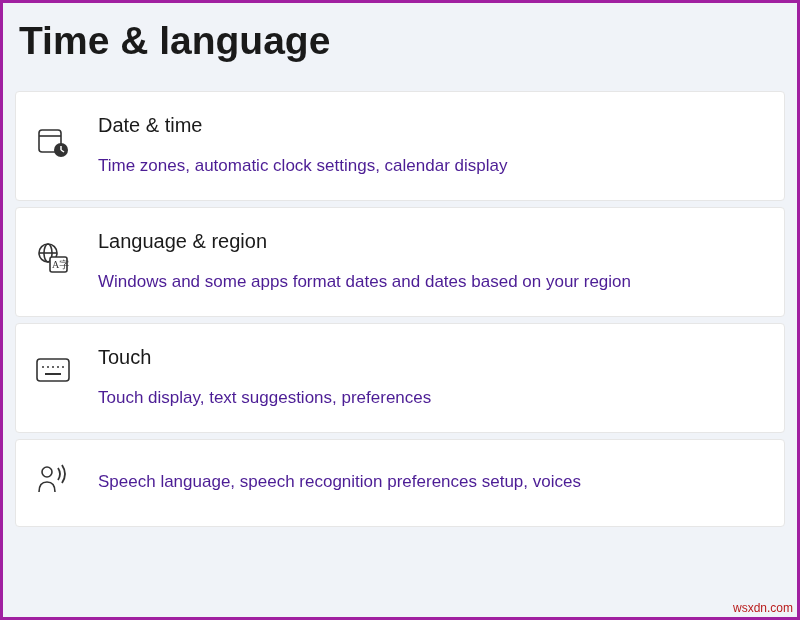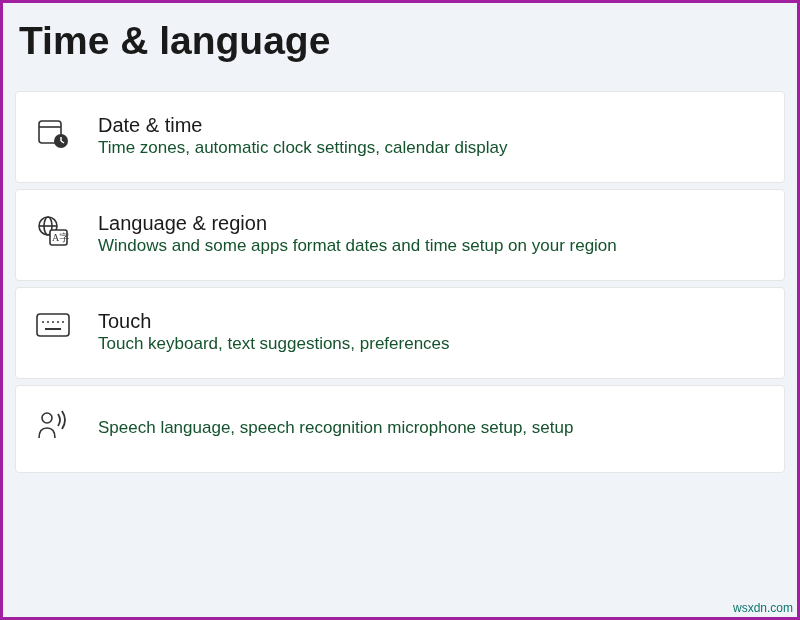--- a/index.html
+++ b/index.html
@@ -39,39 +39,39 @@
       height: 42px;
       display: flex;
       justify-content: center;
       flex-shrink: 0;
       color: #333;
     }
     .item-text {
       margin-left: 24px;
       display: flex;
       flex-direction: column;
-      gap: 0;
+      gap: 18px;
     }
     .item-title {
       font-size: 20px;
       font-weight: 400;
       color: #1a1a1a;
     }
     .item-desc {
       font-size: 17px;
       font-weight: 400;
-      color: #14532d;
+      color: #4c1d95;
       line-height: 1.35;
     }
     .watermark {
       position: absolute;
       bottom: 2px;
       right: 4px;
       font-size: 12px;
-      color: #0f766e;
+      color: #b91c1c;
     }
     svg { display: block; }
   </style>
 </head>
 <body>
 
 <h1 class="page-title">Time &amp; language</h1>
 
 <div class="settings-list">
 
@@ -96,51 +96,51 @@
       <svg width="34" height="34" viewBox="0 0 34 34" fill="none" stroke="#333" stroke-width="1.6">
         <circle cx="12" cy="12" r="9"></circle>
         <ellipse cx="12" cy="12" rx="4" ry="9"></ellipse>
         <line x1="3" y1="12" x2="21" y2="12"></line>
         <rect x="14" y="16" width="17" height="15" rx="2" fill="#fff"></rect>
         <text x="16" y="27" font-family="Segoe UI" font-size="10" fill="#333" stroke="none">A字</text>
       </svg>
     </div>
     <div class="item-text">
       <div class="item-title">Language &amp; region</div>
-      <div class="item-desc">Windows and some apps format dates and time setup on your region</div>
+      <div class="item-desc">Windows and some apps format dates and dates based on your region</div>
     </div>
   </div>
 
   <div class="settings-item">
     <div class="item-icon">
       <svg width="36" height="26" viewBox="0 0 36 26" fill="none" stroke="#333" stroke-width="1.6">
         <rect x="2" y="2" width="32" height="22" rx="3"></rect>
         <circle cx="8" cy="10" r="1" fill="#333" stroke="none"></circle>
         <circle cx="13" cy="10" r="1" fill="#333" stroke="none"></circle>
         <circle cx="18" cy="10" r="1" fill="#333" stroke="none"></circle>
         <circle cx="23" cy="10" r="1" fill="#333" stroke="none"></circle>
         <circle cx="28" cy="10" r="1" fill="#333" stroke="none"></circle>
         <line x1="10" y1="17" x2="26" y2="17" stroke-width="2"></line>
       </svg>
     </div>
     <div class="item-text">
       <div class="item-title">Touch</div>
-      <div class="item-desc">Touch keyboard, text suggestions, preferences</div>
+      <div class="item-desc">Touch display, text suggestions, preferences</div>
     </div>
   </div>
 
   <div class="settings-item">
     <div class="item-icon">
       <svg width="36" height="34" viewBox="0 0 36 34" fill="none" stroke="#333" stroke-width="1.6">
         <circle cx="12" cy="10" r="5"></circle>
         <path d="M 4 30 Q 4 20 12 20 Q 20 20 20 30"></path>
         <path d="M 23 6 Q 27 12 23 18" stroke-width="1.8"></path>
         <path d="M 27 3 Q 33 12 27 21" stroke-width="1.8"></path>
       </svg>
     </div>
     <div class="item-text">
-      <div class="item-desc">Speech language, speech recognition microphone setup, setup</div>
+      <div class="item-desc">Speech language, speech recognition preferences setup, voices</div>
     </div>
   </div>
 
 </div>
 
 <div class="watermark">wsxdn.com</div>
 
 </body></html>

